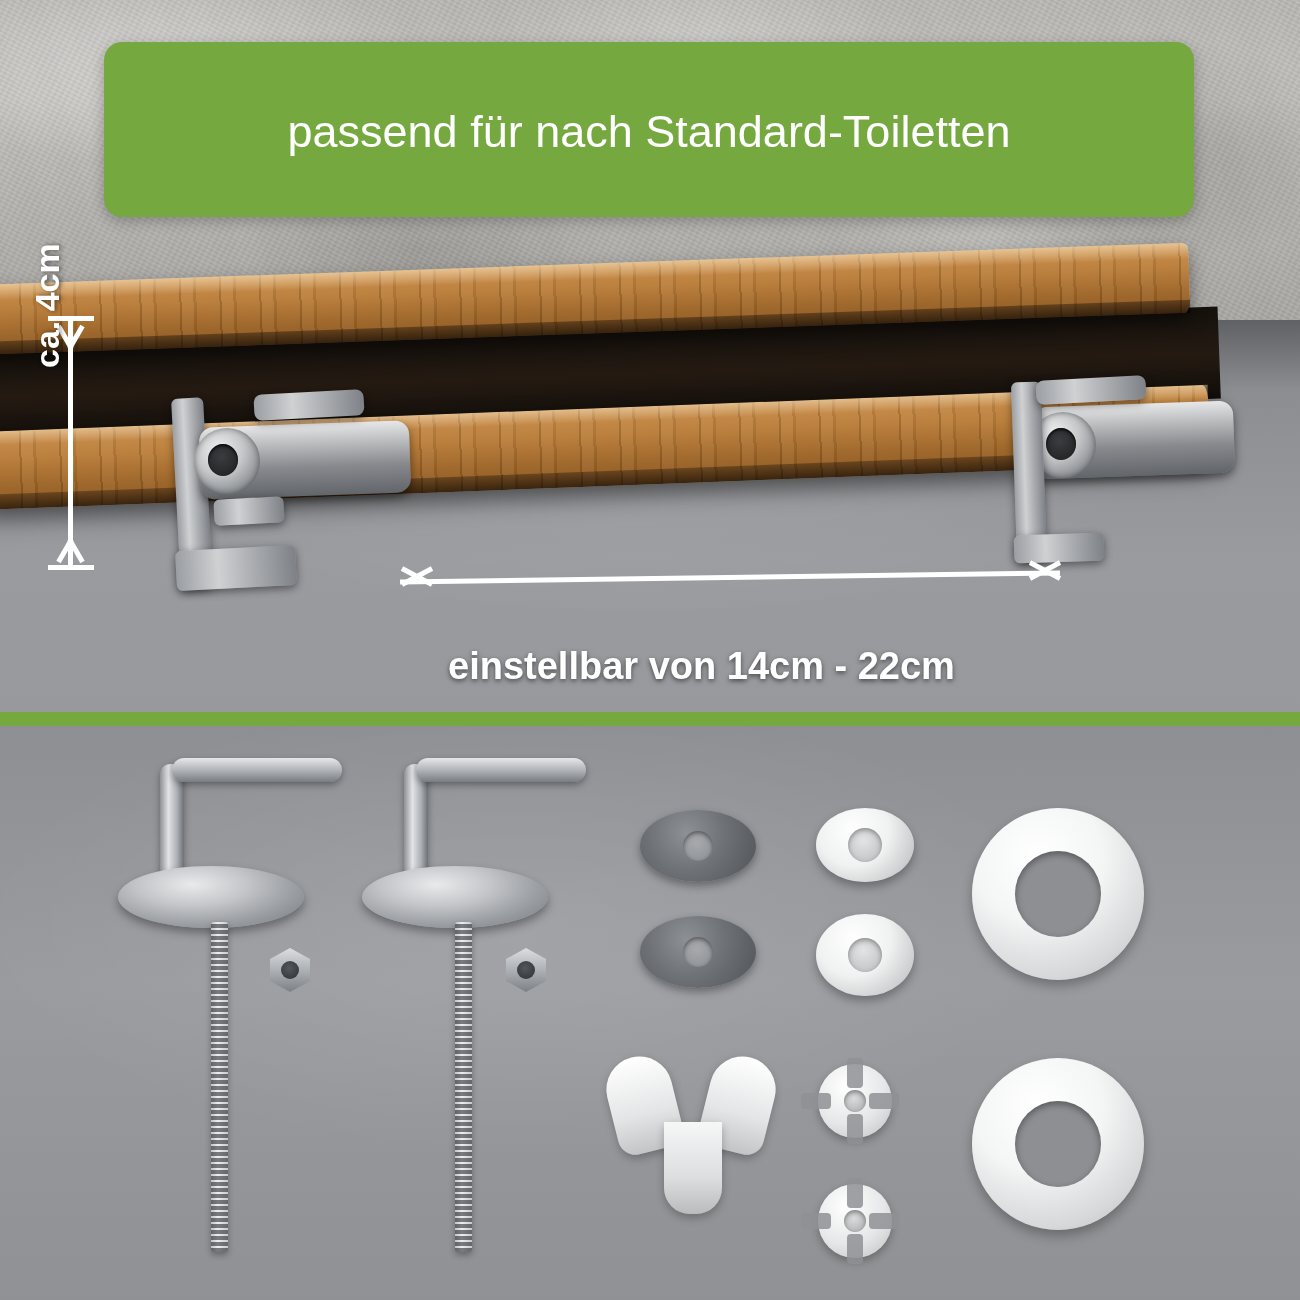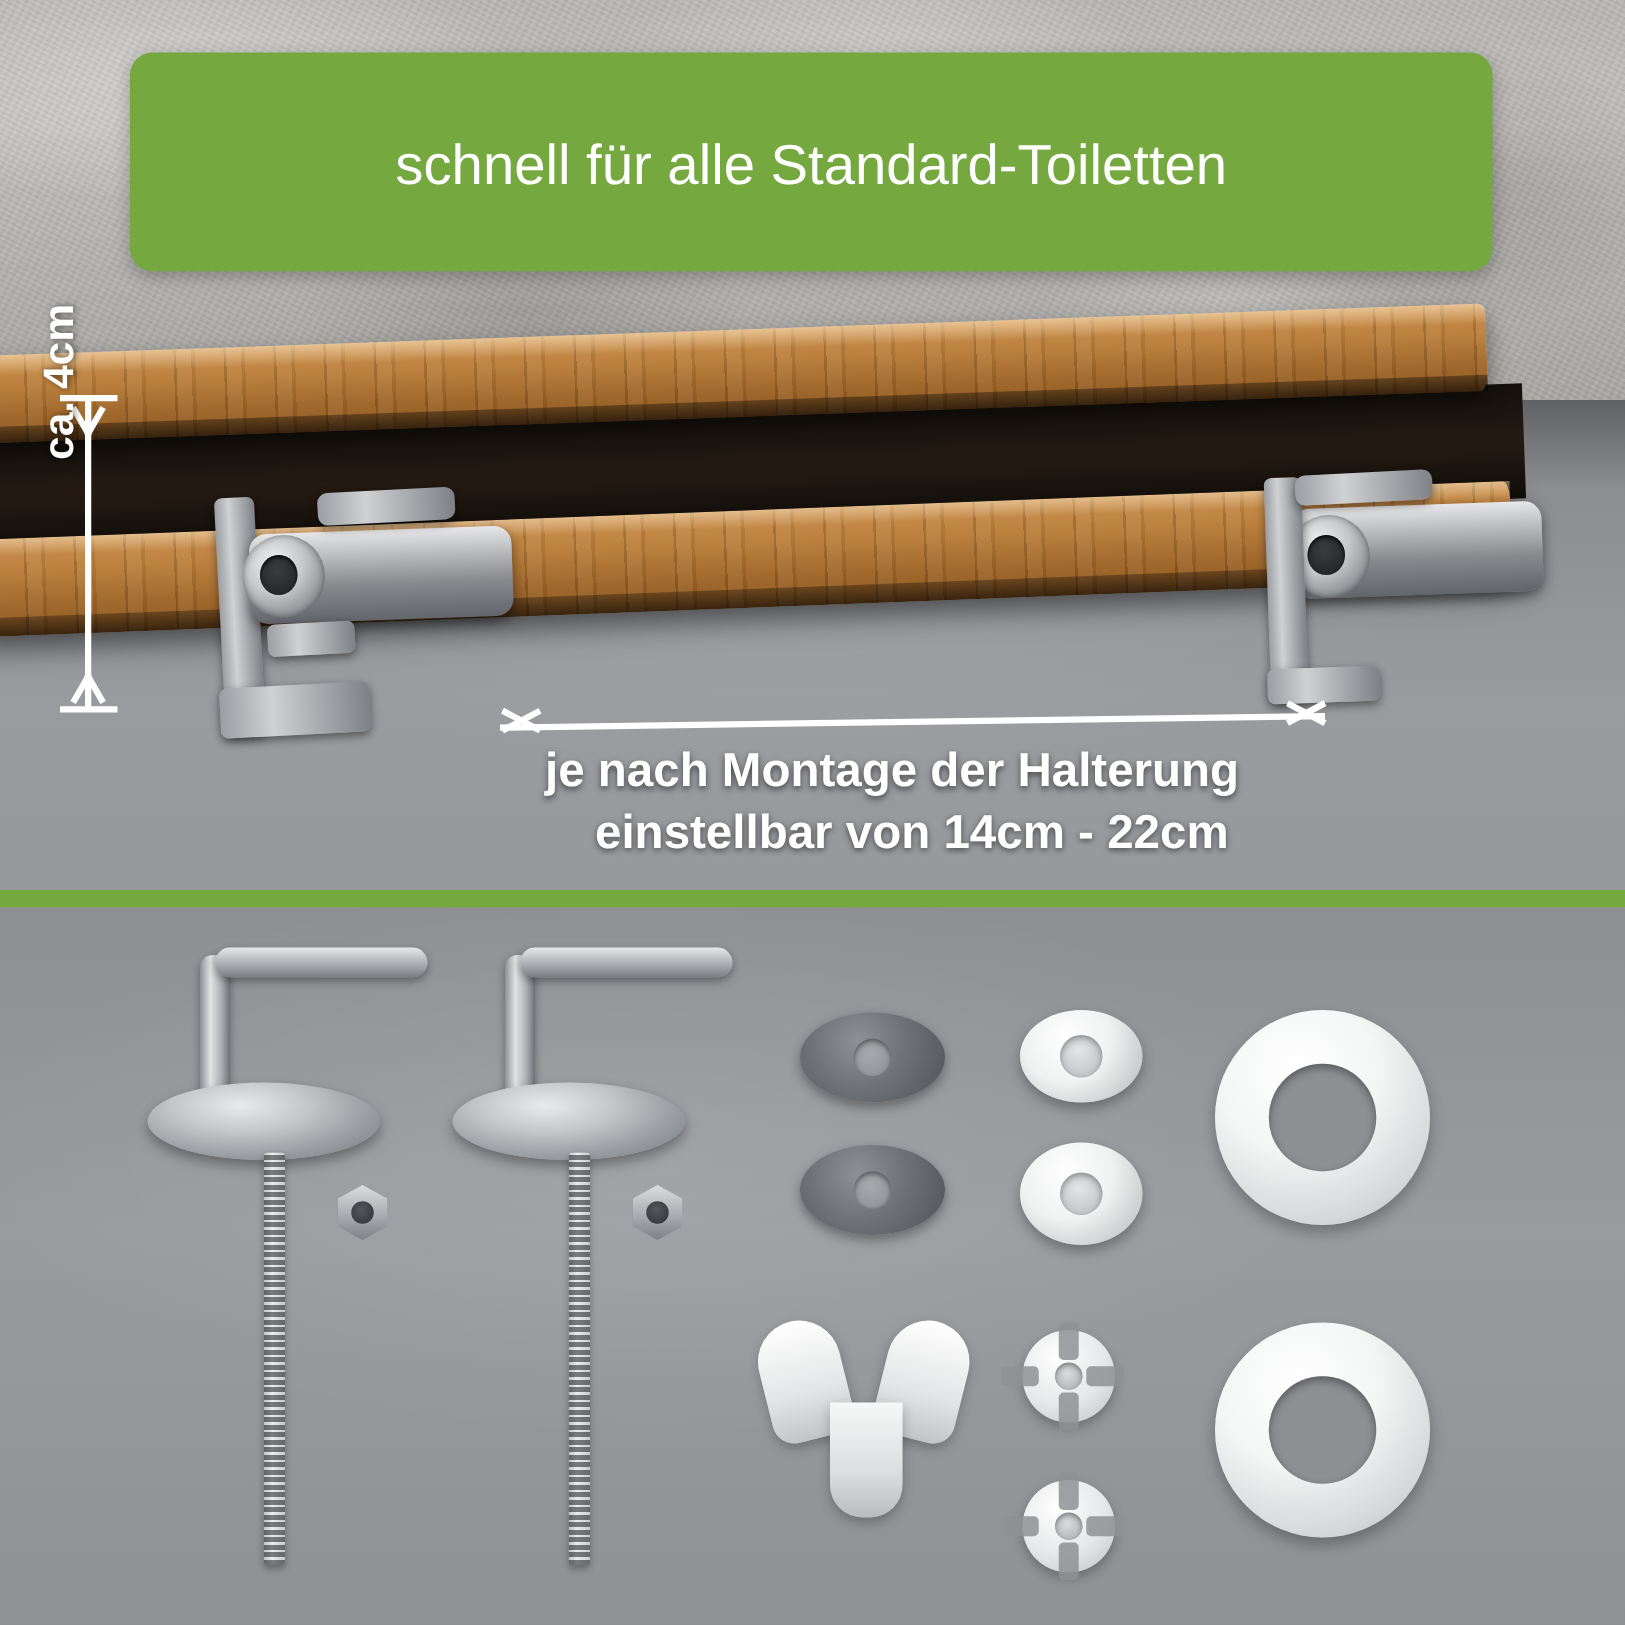--- a/index.html
+++ b/index.html
@@ -414,25 +414,24 @@
     <div class="arrow-line" style="left:56px; top:536px; width:5px; height:26px; transform:rotate(30deg); transform-origin:bottom center;"></div>
     <div class="arrow-line" style="left:80px; top:536px; width:5px; height:26px; transform:rotate(-30deg); transform-origin:bottom center;"></div>
     <div class="meas-label" id="vert-label">ca. 4cm</div>
 
     <div class="arrow-line" style="left:400px; top:575px; width:660px; height:5px; transform:rotate(-0.8deg);"></div>
     <div class="arrow-line" style="left:402px; top:566px; width:34px; height:5px; transform:rotate(28deg); transform-origin:left center;"></div>
     <div class="arrow-line" style="left:402px; top:582px; width:34px; height:5px; transform:rotate(-28deg); transform-origin:left center;"></div>
     <div class="arrow-line" style="left:1026px; top:560px; width:34px; height:5px; transform:rotate(-28deg); transform-origin:right center;"></div>
     <div class="arrow-line" style="left:1026px; top:576px; width:34px; height:5px; transform:rotate(28deg); transform-origin:right center;"></div>
 
-    <div class="meas-label" style="left:436px; top:596px; font-size:38px;">je nach Montage der Halterung</div>
-    <div class="meas-label" style="left:476px; top:645px; font-size:38px;">einstellbar von 14cm - 22cm</div>
+    <div class="meas-label" style="left:448px; top:645px; font-size:38px;">einstellbar von 14cm - 22cm</div>
 
     <div id="banner">
-      <div id="banner-line2">schnell für alle Standard-Toiletten</div>
+      <div id="banner-line2">passend für nach Standard-Toiletten</div>
     </div>
   </div>
 
   <div id="divider"></div>
 
   <div id="bottom-panel">
 
     <div class="bolt-group">
       <div class="bolt-hook" style="left:160px; top:38px; height:120px;"></div>
       <div class="bolt-hook-h" style="left:172px; top:32px; width:170px;"></div>

